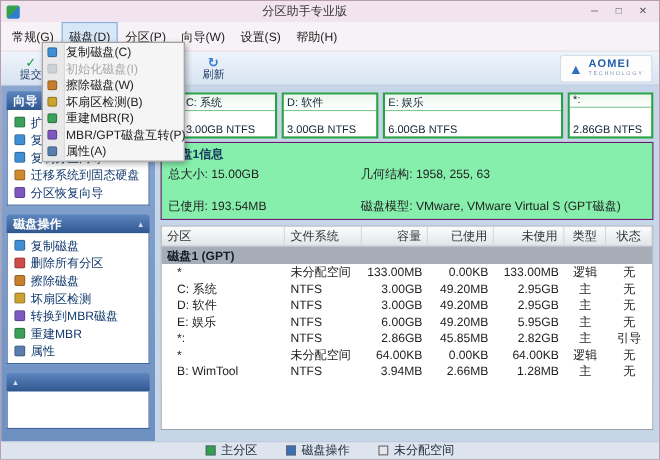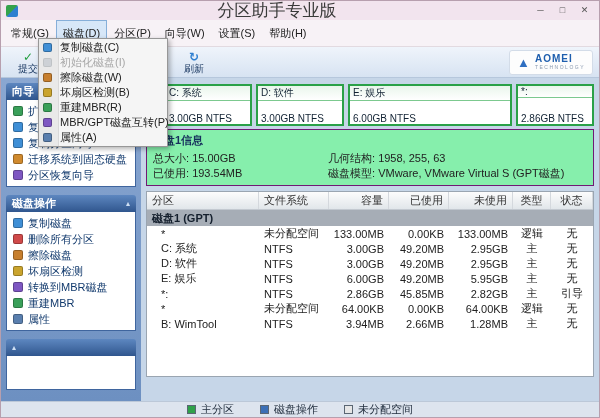--- a/index.html
+++ b/index.html
@@ -3,21 +3,21 @@
 <meta charset="utf-8">
 <style>
   * { margin:0; padding:0; box-sizing:border-box; }
   html,body { width:600px; height:418px; overflow:hidden; }
   body { font-family:"Liberation Sans","DejaVu Sans",sans-serif; font-size:11px; color:#222; background:#888; }
   .window { position:relative; width:600px; height:418px; border:1px solid #b79fae; background:#e9eff7; display:flex; flex-direction:column; overflow:hidden; }
 
   
   .titlebar { height:19px; background:#f2e4ee; display:flex; align-items:center; padding:0 5px; flex:0 0 auto; }
   .app-icon { width:12px; height:12px; margin-right:5px; border-radius:2px; background:linear-gradient(135deg,#35a24b 0 49%,#2f7fd0 51% 100%); }
-  .title-text { flex:1; text-align:center; color:#3a3a3a; font-size:17px; }
+  .title-text { flex:1; text-align:center; color:#3a3a3a; font-size:11px; }
   .win-controls { display:flex; gap:3px; }
   .win-btn { width:19px; height:14px; text-align:center; line-height:13px; font-size:9px; color:#555; cursor:default; }
 
   
   .menubar { height:27px; background:#f7f2f6; border-bottom:1px solid #e2dae0; display:flex; align-items:stretch; padding-left:3px; flex:0 0 auto; }
   .menu-item { padding:1px 7px 0 7px; display:flex; align-items:center; color:#222; }
   .menu-item.active { background:#d7e7f8; border:1px solid #86afd9; padding:0 6px; }
 
   
   .toolbar { height:31px; background:linear-gradient(#eff4fb,#d7e3f2); border-bottom:1px solid #b6c7dc; display:flex; align-items:center; padding:0 6px; flex:0 0 auto; }
@@ -49,21 +49,21 @@
   .disk-glyph { width:13px; height:10px; background:linear-gradient(#cfd6dd,#9aa4ae); border:1px solid #6c767f; border-radius:1px; }
   .dg-partitions { display:flex; gap:4px; height:42px; margin-top:2px; flex:0 0 auto; }
   .partition { border:2px solid #2aa148; background:#fff; display:flex; flex-direction:column; overflow:hidden; flex:0 0 auto; }
   .p-label { font-size:10px; padding:0 3px; border-bottom:1px solid #7cc98f; background:linear-gradient(#eaf6ec,#fff); white-space:nowrap; color:#123; }
   .p-size { font-size:10px; padding:0 3px; margin-top:auto; white-space:nowrap; color:#123; }
   .partition.unallocated { border-color:#8e979e; }
   .partition.unallocated .p-label { border-bottom-color:#c0c6cb; background:linear-gradient(#f2f2f2,#fff); }
 
   .disk-info { margin-top:3px; background:#86efac; border:1px solid #701a75; padding:3px 6px 4px 6px; flex:0 0 auto; }
   .di-title { font-weight:bold; color:#16305c; margin-bottom:3px; }
-  .di-grid { display:grid; grid-template-columns:175px 1fr; row-gap:0; color:#222; white-space:nowrap; overflow:hidden; }
+  .di-grid { display:grid; grid-template-columns:175px 1fr; row-gap:14px; color:#222; white-space:nowrap; overflow:hidden; }
   .di-label { color:#222; }
 
   .ptable { margin-top:5px; background:#fff; border:1px solid #9aa5b1; height:186px; overflow:hidden; flex:0 0 auto; display:flex; flex-direction:column; }
   .t-header { display:flex; height:18px; background:linear-gradient(#fcfcfc,#e1e6ea); border-bottom:1px solid #c3c9d0; flex:0 0 auto; }
   .t-h { border-right:1px solid #d4d8dd; display:flex; align-items:center; padding:0 5px; color:#333; overflow:hidden; white-space:nowrap; }
   .t-group { height:16px; background:#a6adb6; color:#141f2d; display:flex; align-items:center; padding-left:5px; font-weight:bold; flex:0 0 auto; }
   .t-row { display:flex; height:15px; align-items:stretch; flex:0 0 auto; background:#fff; }
   .t-cell { padding:0 5px; overflow:hidden; white-space:nowrap; display:flex; align-items:center; }
   .t-cell.first { padding-left:14px; }
   .num { justify-content:flex-end; }

